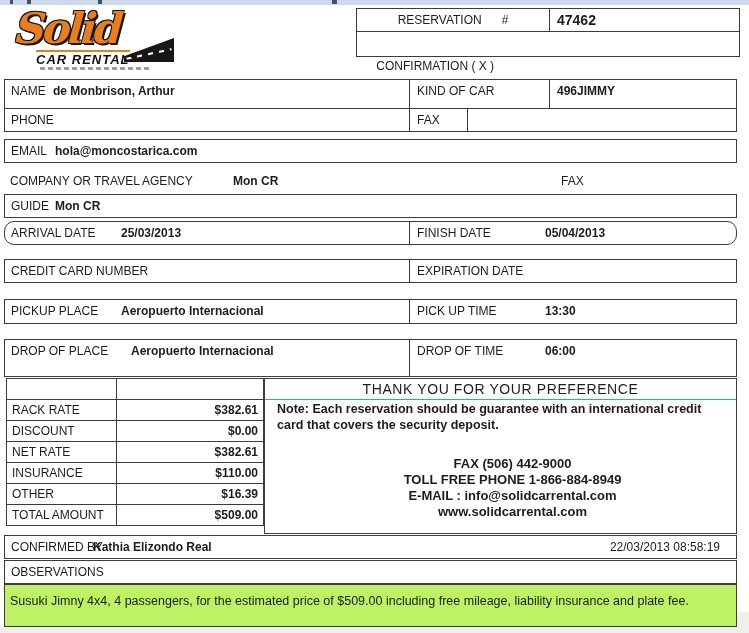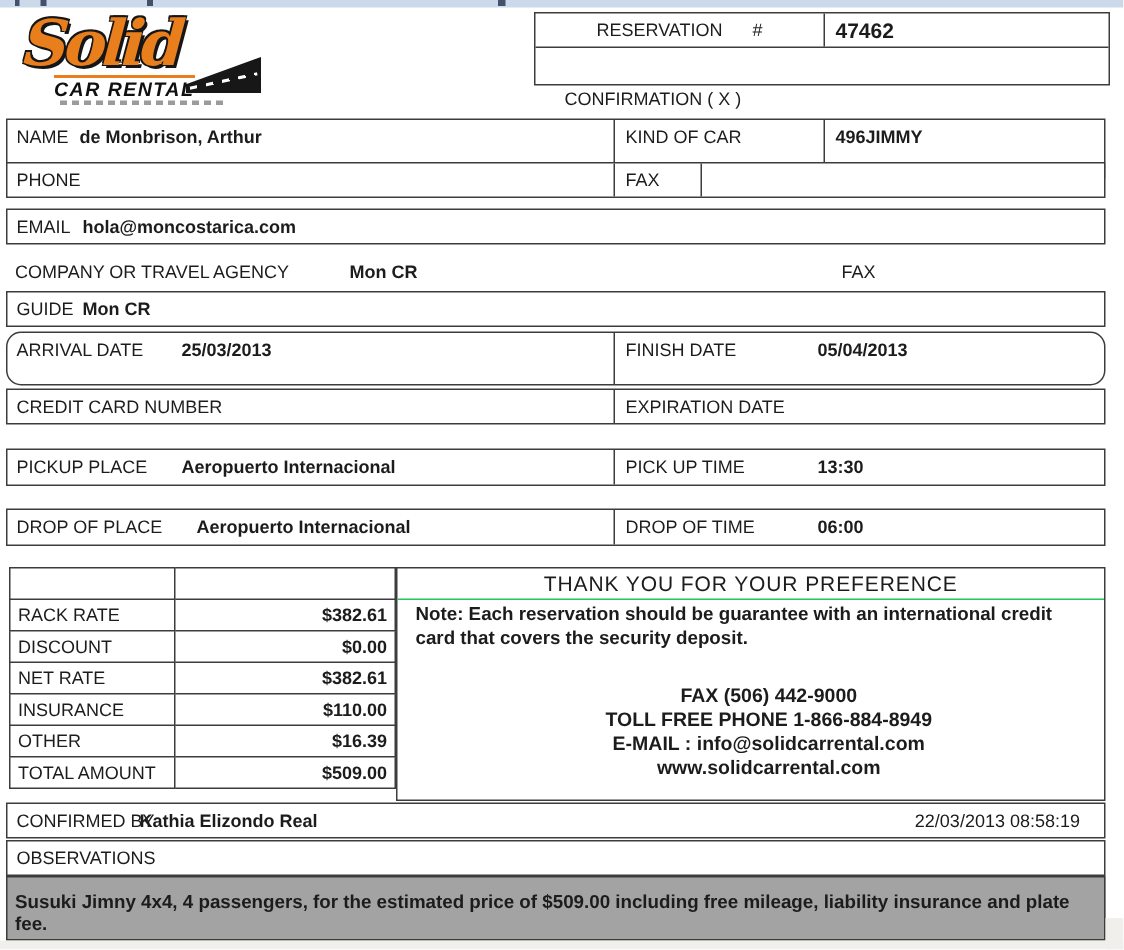--- a/index.html
+++ b/index.html
@@ -62,46 +62,46 @@
   .norow{left:4px;width:733px;background:transparent;line-height:23px;}
   .row span,.norow span{position:absolute;top:0;white-space:nowrap;}
   .dv{position:absolute;top:0;bottom:0;width:1px;background:#3c3c3c;}
   .v{font-weight:bold;}
 
   .r-name{top:79px;height:40px;}
   .r-phone{top:108px;height:24px;}
   .r-email{top:139px;height:24px;}
   .r-company{top:170px;height:24px;}
   .r-guide{top:194px;height:24px;}
-  .r-arrival{top:221px;height:36px;border-radius:10px;}
+  .r-arrival{top:221px;height:24px;border-radius:10px;}
   .r-credit{top:259px;height:24px;padding-left:28px;}
   .r-pickup{top:299px;height:25px;line-height:23px;}
-  .r-drop{top:339px;height:25px;line-height:23px;}
+  .r-drop{top:339px;height:38px;line-height:23px;}
   .r-confirmed{top:535px;height:24px;}
   .r-observ{top:560px;height:24px;}
 
   
   .rates{left:6px;top:378px;width:258px;border-collapse:collapse;}
   .rates td{border:1px solid #3c3c3c;height:21px;padding:0 5px;font-size:12px;}
   .rates td.val{text-align:right;font-weight:bold;}
   .rates td.c1{width:110px;}
 
   
   .thanks{left:264px;top:378px;width:473px;height:156px;border:1px solid #3c3c3c;background:#fff;}
   .thanks-title{height:21px;line-height:20px;text-align:center;border-bottom:1px solid #22c55e;
     font-size:14px;letter-spacing:0.6px;}
   .thanks-note{margin-top:1px;padding:0 12px;font-weight:bold;font-size:12.5px;line-height:16px;}
   .thanks-contact{position:absolute;left:0;top:77px;width:100%;text-align:center;
     font-weight:bold;font-size:13px;line-height:16px;padding-left:24px;}
 
   
   .ts{position:absolute;right:16px;top:0;font-weight:normal;}
 
-  .obs-box{left:4px;top:584px;width:733px;height:43px;border:1px solid #3c3c3c;background:#a3a3a3;
-    padding:9px 6px 0 5px;font-weight:bold;font-size:12.5px;line-height:15px;}
+  .obs-box{left:4px;top:584px;width:733px;height:43px;border:1px solid #3c3c3c;background:#bef264;
+    padding:9px 6px 0 5px;font-weight:normal;font-size:12.5px;line-height:15px;}
 
   .bottom-strip{left:0;top:627px;width:749px;height:6px;background:#f0efec;}
   .grey-corner{left:737px;top:612px;width:12px;height:21px;background:#f0efec;}
 </style>
 </head>
 <body>
 
 <div class="abs top-strip">
   <i class="m1"></i>
   <i class="m2"></i>

